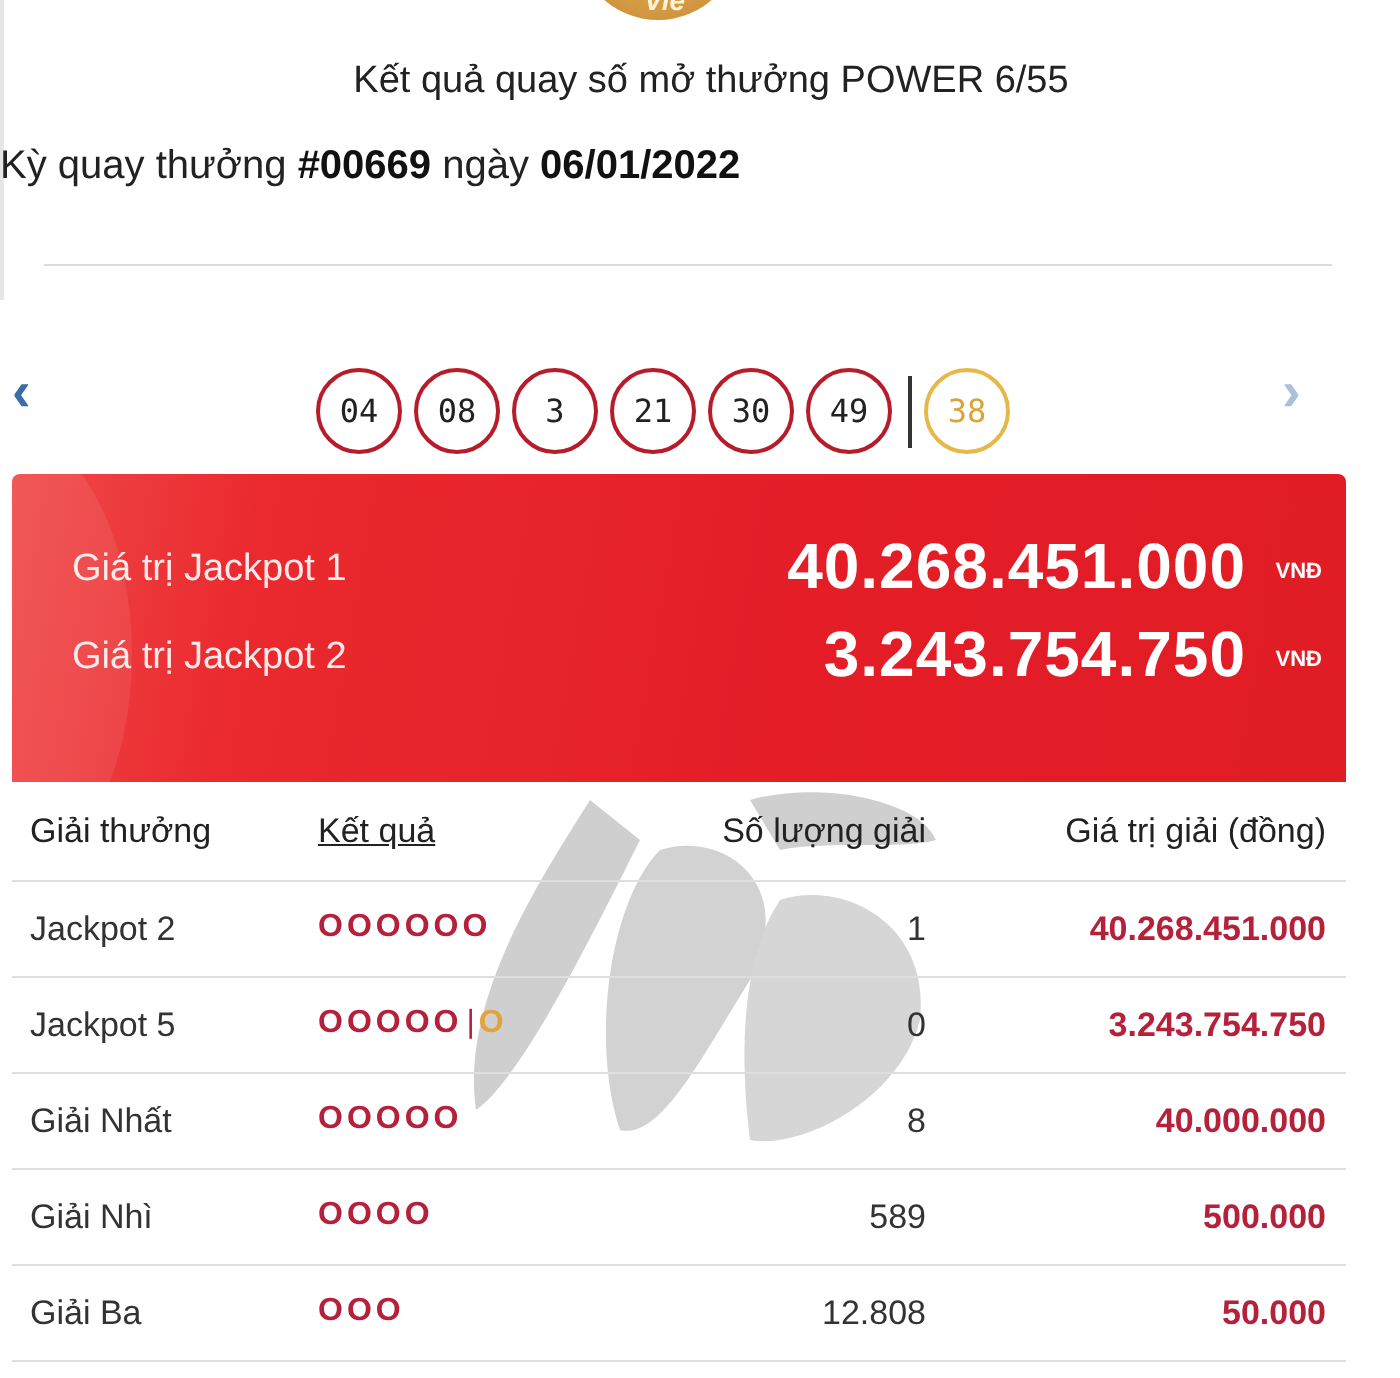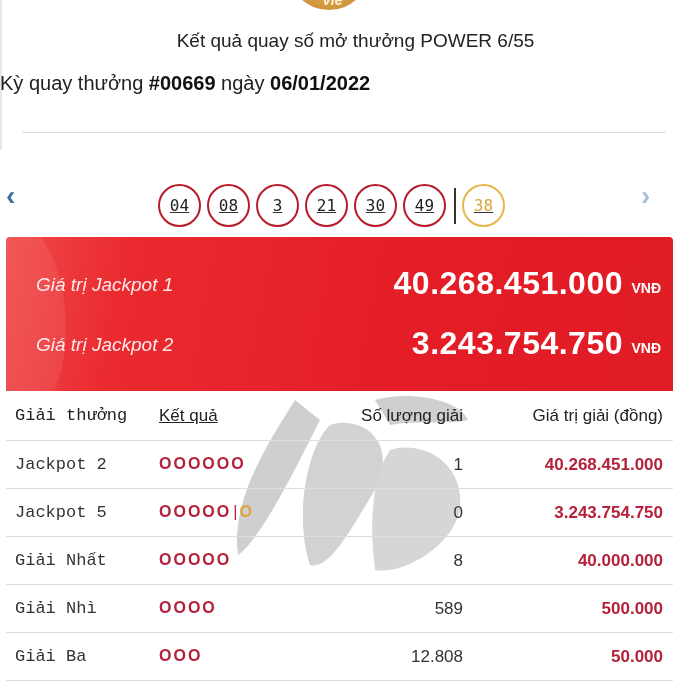--- a/index.html
+++ b/index.html
@@ -15,45 +15,45 @@
   .title { position: absolute; top: 30px; left: 0; width: 700px; text-align: center; font-size: 19px; color: #222; padding-left: 11px; }
   .subtitle { position: absolute; top: 72px; left: 0; width: 670px; font-size: 20px; color: #222; }
   .subtitle b { font-weight: bold; color: #111; }
 
   .sep { position: absolute; left: 22px; top: 132px; width: 644px; height: 1px; background: #dcdcdc; }
 
   .nav-arrow { position: absolute; top: 182px; font-size: 28px; line-height: 28px; font-weight: bold; }
   .nav-prev { left: 6px; color: #3a6ea5; }
   .nav-next { left: 641px; color: #a9c1d9; }
 
-  .balls { position: absolute; top: 184px; left: 158px; display: flex; align-items: center; text-decoration: underline; }
+  .balls { position: absolute; top: 184px; left: 158px; display: flex; align-items: center; }
   .ball { width: 43px; height: 43px; border-radius: 50%; border: 2px solid #b71c2a; margin-right: 6px;
           display: flex; align-items: center; justify-content: center;
           font-family: "DejaVu Sans Mono", "Liberation Mono", monospace; font-size: 16px; color: #222; background: #fff; }
   .ball-sep { width: 2px; height: 36px; background: #333; margin: 0 6px 0 2px; }
   .ball.power { border-color: #e6b84a; color: #d9a53a; }
 
   .jackpot-box { position: absolute; left: 6px; top: 237px; width: 667px; height: 154px;
                  background: linear-gradient(100deg, #f04a4a 0%, #ea2a2f 18%, #e41d27 60%, #e01c25 100%);
                  border-radius: 4px 4px 0 0; color: #fff; overflow: hidden; }
   .jackpot-box::before { content: ""; position: absolute; left: -60px; top: -20px; width: 120px; height: 220px;
                  border-radius: 50%; background: rgba(255,255,255,0.08); }
   .jp-row { position: absolute; left: 0; width: 667px; height: 40px; }
   .jp-row.r1 { top: 28px; }
-  .jp-row.r2 { top: 88px; }
-  .jp-label { position: absolute; left: 30px; top: 9px; font-size: 19px; color: #ffe9e9; font-style: italic; }
+  .jp-row.r2 { top: 72px; }
+  .jp-label { position: absolute; left: 30px; top: 9px; font-size: 19px; color: #ffe9e9; }
   .jp-value { position: absolute; right: 50px; top: 0; font-size: 32px; font-weight: bold; letter-spacing: 0.5px; }
-  .jp-unit { position: absolute; right: 12px; top: 15px; font-size: 14px; font-weight: bold; }
+  .jp-unit { position: absolute; right: 12px; top: 15px; font-size: 11px; font-weight: bold; }
 
   .watermark { position: absolute; left: 200px; top: 380px; width: 300px; height: 200px; pointer-events: none; }
 
   .prize-table { position: absolute; left: 6px; top: 392px; width: 667px; }
   .ptr { position: relative; height: 48px; border-bottom: 1px solid #dedede; font-size: 17px; color: #333; }
   .ptr.header { height: 49px; color: #222; }
-  .c1 { position: absolute; left: 9px; top: 14px; font-family: Liberation Mono, monospace; }
+  .c1 { position: absolute; left: 9px; top: 14px; }
   .c2 { position: absolute; left: 153px; top: 14px; letter-spacing: 2px; font-weight: bold; color: #b5213a; font-size: 16px; }
   .header .c2 { letter-spacing: 0; font-weight: normal; color: #222; font-size: 17px; text-decoration: underline; }
   .c3 { position: absolute; right: 210px; top: 14px; text-align: left; }
   .c4 { position: absolute; right: 10px; top: 14px; text-align: left; font-weight: bold; color: #b5213a; }
   .header .c4 { font-weight: normal; color: #222; }
   .c2 .pipe { color: #b5213a; font-weight: normal; letter-spacing: 0; margin: 0 2px; }
   .c2 .gold { color: #e2a33a; }
 </style>
 </head>
 <body>

